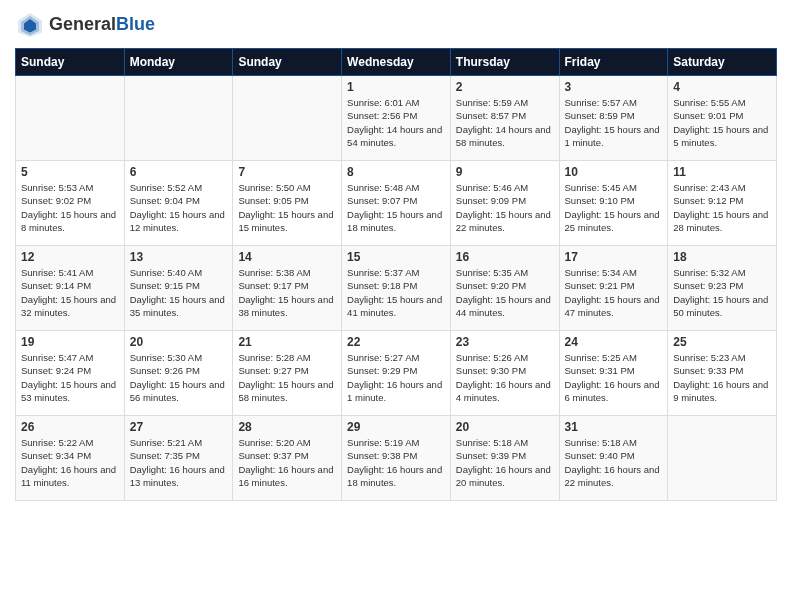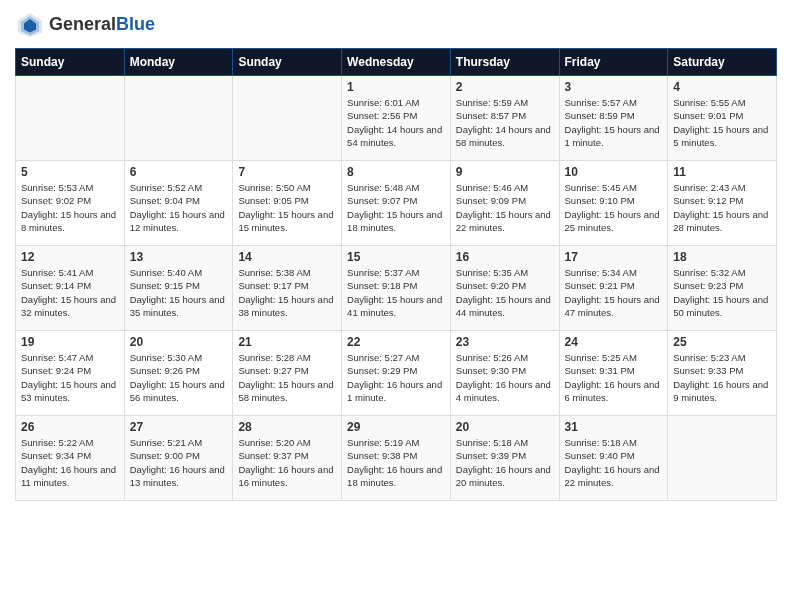--- a/index.html
+++ b/index.html
@@ -305,21 +305,21 @@
         <td>
           <span class="day-num">26</span>
           <div class="day-info">Sunrise: 5:22 AM
 Sunset: 9:34 PM
 Daylight: 16 hours
 and 11 minutes.</div>
         </td>
         <td>
           <span class="day-num">27</span>
           <div class="day-info">Sunrise: 5:21 AM
-Sunset: 9:00 PM
+Sunset: 7:35 PM
 Daylight: 16 hours
 and 13 minutes.</div>
         </td>
         <td>
           <span class="day-num">28</span>
           <div class="day-info">Sunrise: 5:20 AM
 Sunset: 9:37 PM
 Daylight: 16 hours
 and 16 minutes.</div>
         </td>

